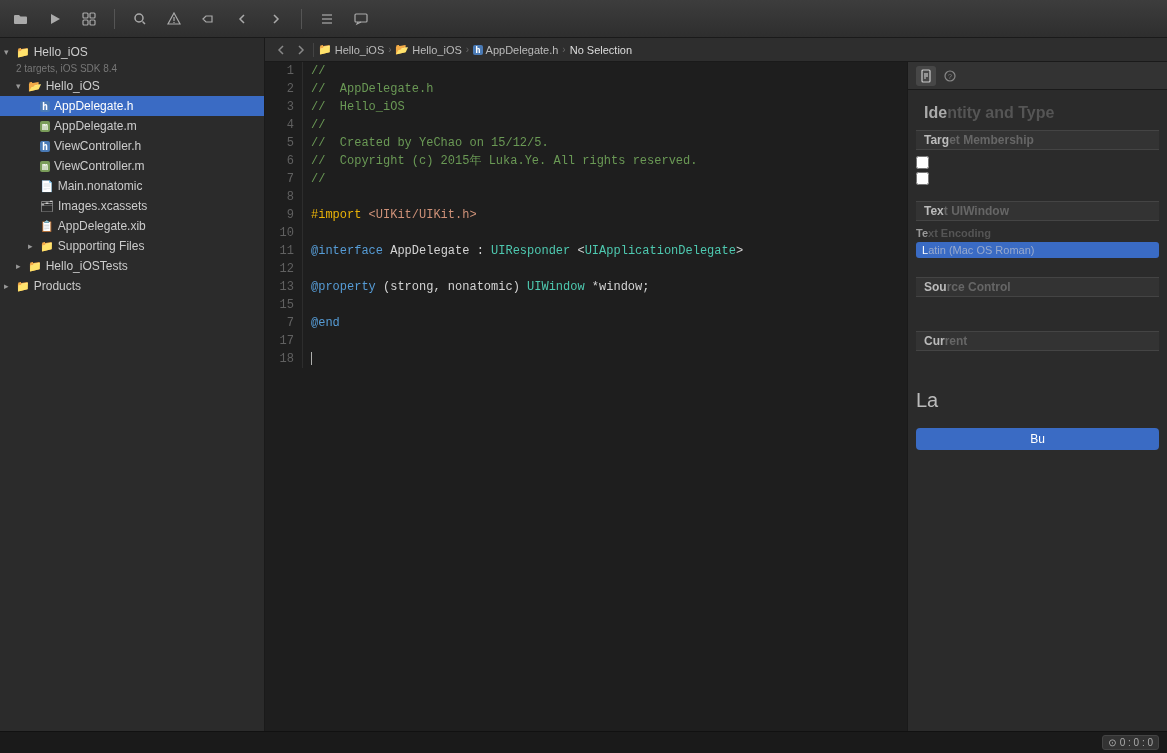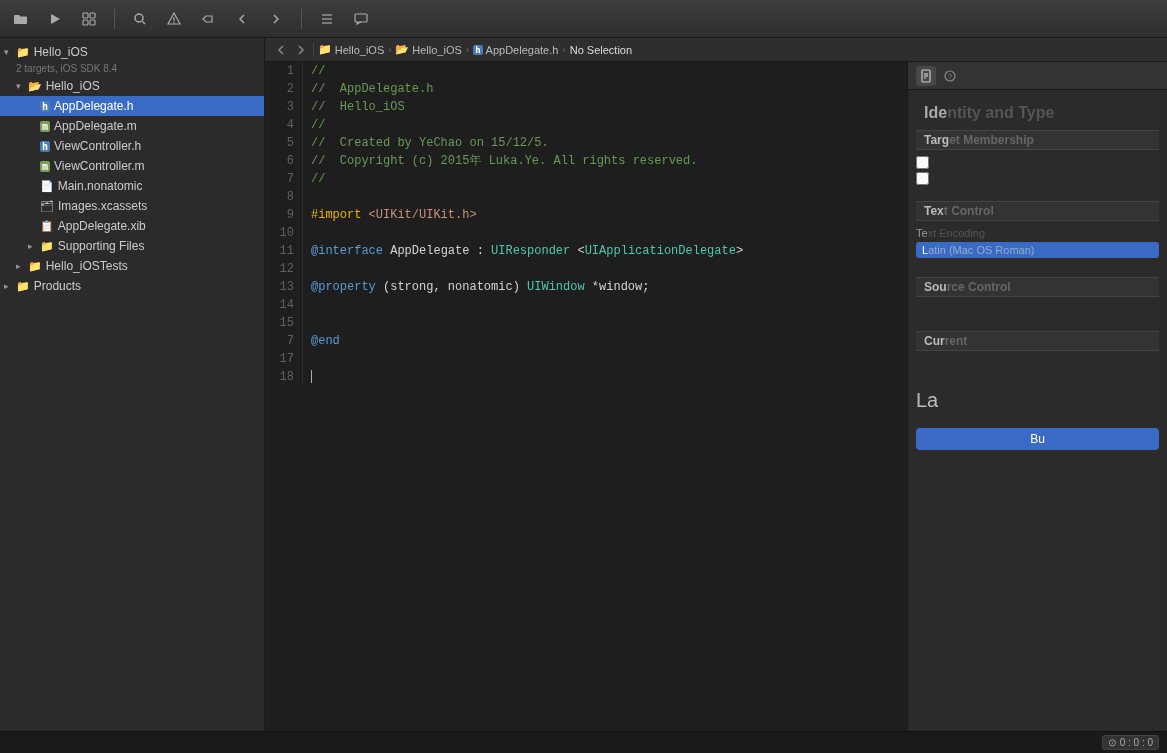--- a/index.html
+++ b/index.html
@@ -517,24 +517,20 @@
           </div>
           <div class="code-line">
             <div class="line-num">12</div>
             <div class="line-content"> </div>
           </div>
           <div class="code-line">
             <div class="line-num">13</div>
             <div class="line-content"><span class="c-blue">@property</span><span class="c-plain"> (strong, nonatomic) </span><span class="c-type">UIWindow</span><span class="c-plain"> *window;</span></div>
           </div>
           <div class="code-line">
-            <div class="line-num">14</div>
-            <div class="line-content"> </div>
-          </div>
-          <div class="code-line">
             <div class="line-num">15</div>
             <div class="line-content"> </div>
           </div>
           <div class="code-line">
             <div class="line-num">7</div>
             <div class="line-content"><span class="c-blue">@end</span></div>
           </div>
           <div class="code-line">
             <div class="line-num">17</div>
             <div class="line-content"> </div>
@@ -577,23 +573,23 @@
                 <span style="color:#999; font-size:11px;"></span>
               </div>
               <div style="display:flex; align-items:center; gap:4px;">
                 <input type="checkbox" class="panel-checkbox" style="">
                 <span style="color:#999; font-size:11px;"></span>
               </div>
             </div>
           </div>
 
           <div class="panel-section">
-            <div class="section-header">Tex<span style="color:#666">t Control</span></div>
+            <div class="section-header">Tex<span style="color:#666">t UIWindow</span></div>
             <div style="padding: 4px 0;">
-              <div style="color:#999; font-size:11px; margin-bottom:3px;">Te<span style="color:#555">xt Encoding</span></div>
+              <div style="color:#999; font-size:11px; margin-bottom:3px;font-weight:bold;">Te<span style="color:#555">xt Encoding</span></div>
               <div style="background:#3a6bc4; border-radius:3px; padding:2px 6px; color:white; font-size:11px; margin-bottom:3px;">L<span style="color:#9ac">atin (Mac OS Roman)</span></div>
               <div style="color:#555; font-size:11px;"></div>
             </div>
           </div>
 
           <div class="panel-section">
             <div class="section-header">Sou<span style="color:#666">rce Control</span></div>
             <div style="height: 20px;"></div>
           </div>
 

